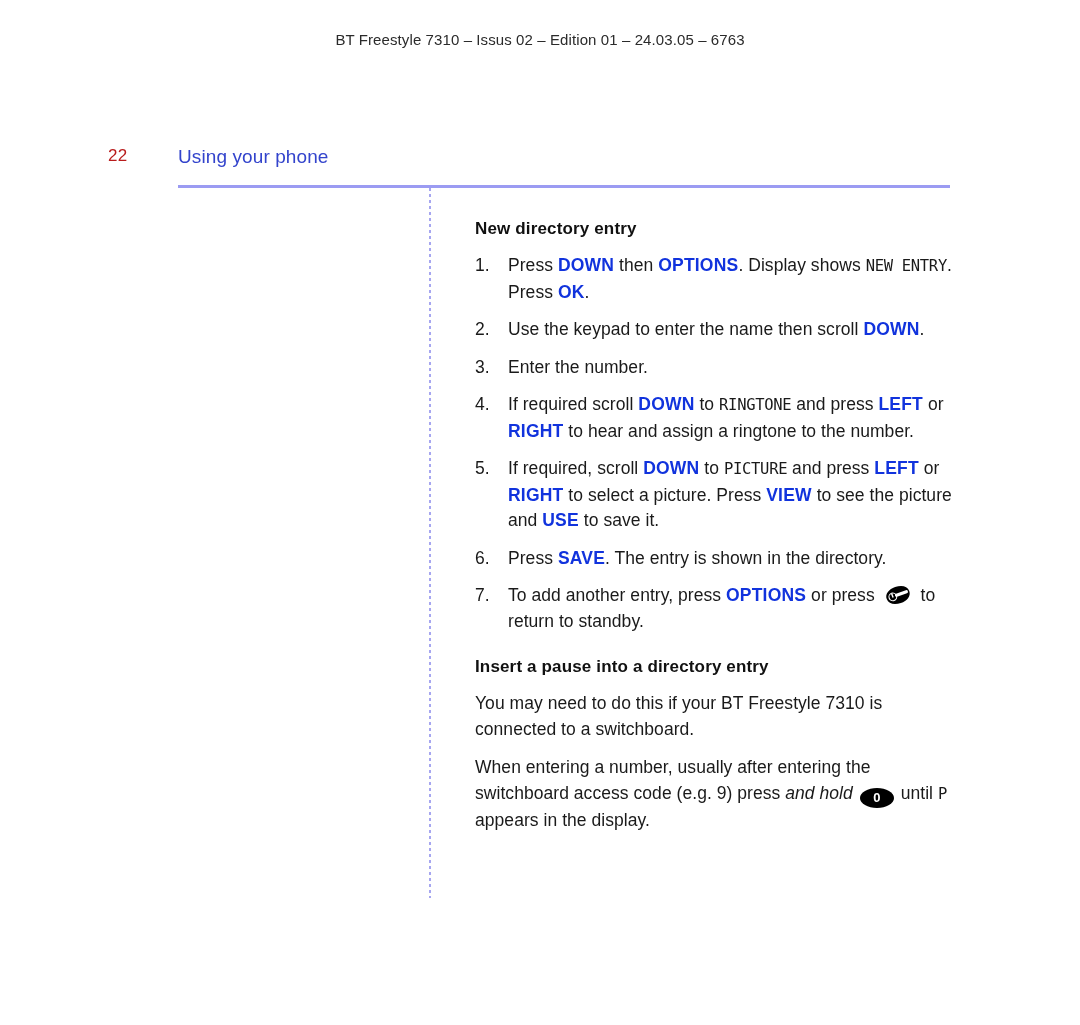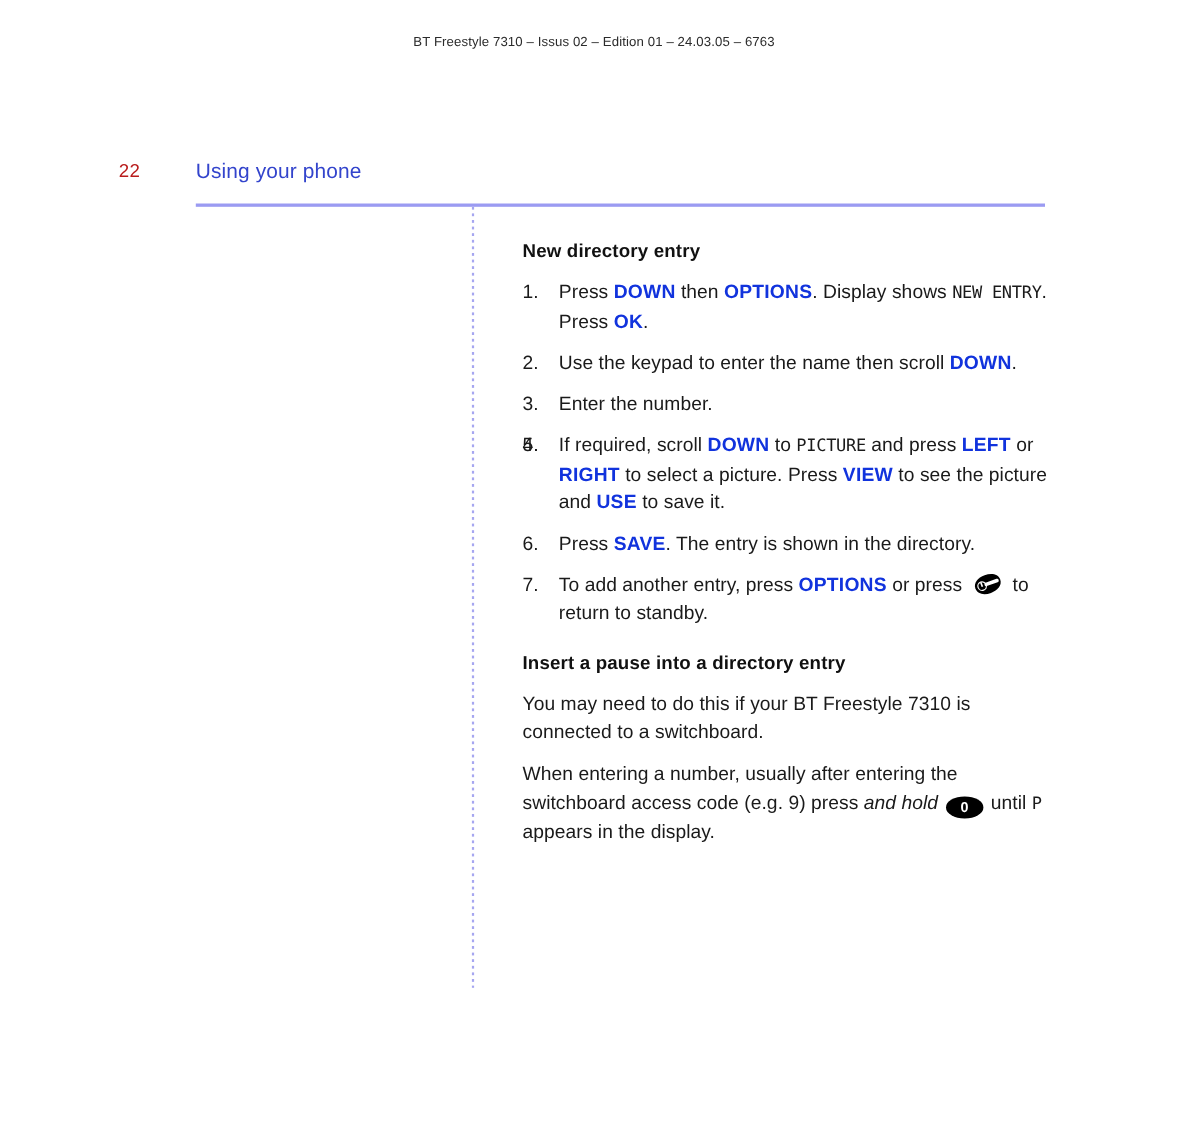--- a/index.html
+++ b/index.html
@@ -16,21 +16,21 @@
     overflow: hidden;
   }
 
   
   .page-header {
     position: absolute;
     top: 31px;
     left: 0;
     width: 1080px;
     text-align: center;
-    font-size: 12px;
+    font-size: 15px;
     color: #2b2b2b;
     letter-spacing: 0.1px;
     white-space: nowrap;
   }
 
   
   .folio-row {
     position: absolute;
     top: 146px;
     left: 0;
@@ -184,21 +184,21 @@
 <div class="content">
 
   <h3 class="sub-head">New directory entry</h3>
 
   <div class="gap-after-head"></div>
 
   <ol class="steps" id="steps-list">
       <li><span class="num">1.</span><span>Press <span class="key">DOWN</span> then <span class="key">OPTIONS</span>. Display shows <span class="lcd">NEW ENTRY</span>. Press <span class="key">OK</span>.</span></li>
       <li><span class="num">2.</span><span>Use the keypad to enter the name then scroll <span class="key">DOWN</span>.</span></li>
       <li><span class="num">3.</span><span>Enter the number.</span></li>
-      <li><span class="num">4.</span></li>
+      <li><span class="num">4.</span><span>If required scroll <span class="key">DOWN</span> to <span class="lcd">RINGTONE</span> and press <span class="key">LEFT</span> or <span class="key">RIGHT</span> to hear and assign a ringtone to the number.</span></li>
       <li><span class="num">5.</span><span>If required, scroll <span class="key">DOWN</span> to <span class="lcd">PICTURE</span> and press <span class="key">LEFT</span> or <span class="key">RIGHT</span> to select a picture. Press <span class="key">VIEW</span> to see the picture and <span class="key">USE</span> to save it.</span></li>
       <li><span class="num">6.</span><span>Press <span class="key">SAVE</span>. The entry is shown in the directory.</span></li>
       <li><span class="num">7.</span><span>To add another entry, press <span class="key">OPTIONS</span> or press <span class="leafkey"><svg viewBox="0 0 32 24" width="32" height="24" xmlns="http://www.w3.org/2000/svg">
               <g transform="rotate(-20 16 12)">
                 <path d="M4 12 C4 6.5 9.5 3.5 16 3.5 C22.5 3.5 28 6.5 28 12 C28 17.5 22.5 20.5 16 20.5 C9.5 20.5 4 17.5 4 12 Z" fill="#000"></path>
                 <circle cx="10.5" cy="12" r="4.4" fill="#fff"></circle>
                 <circle cx="10.5" cy="12" r="3.3" fill="#000"></circle>
                 <rect x="9.8" y="8.6" width="1.5" height="4" fill="#fff"></rect>
                 <path d="M14.5 10.2 h10.5 a1.6 1.6 0 0 1 0 3.2 h-10.5 a1.6 1.6 0 0 1 0 -3.2 Z" fill="#fff"></path>
               </g>

